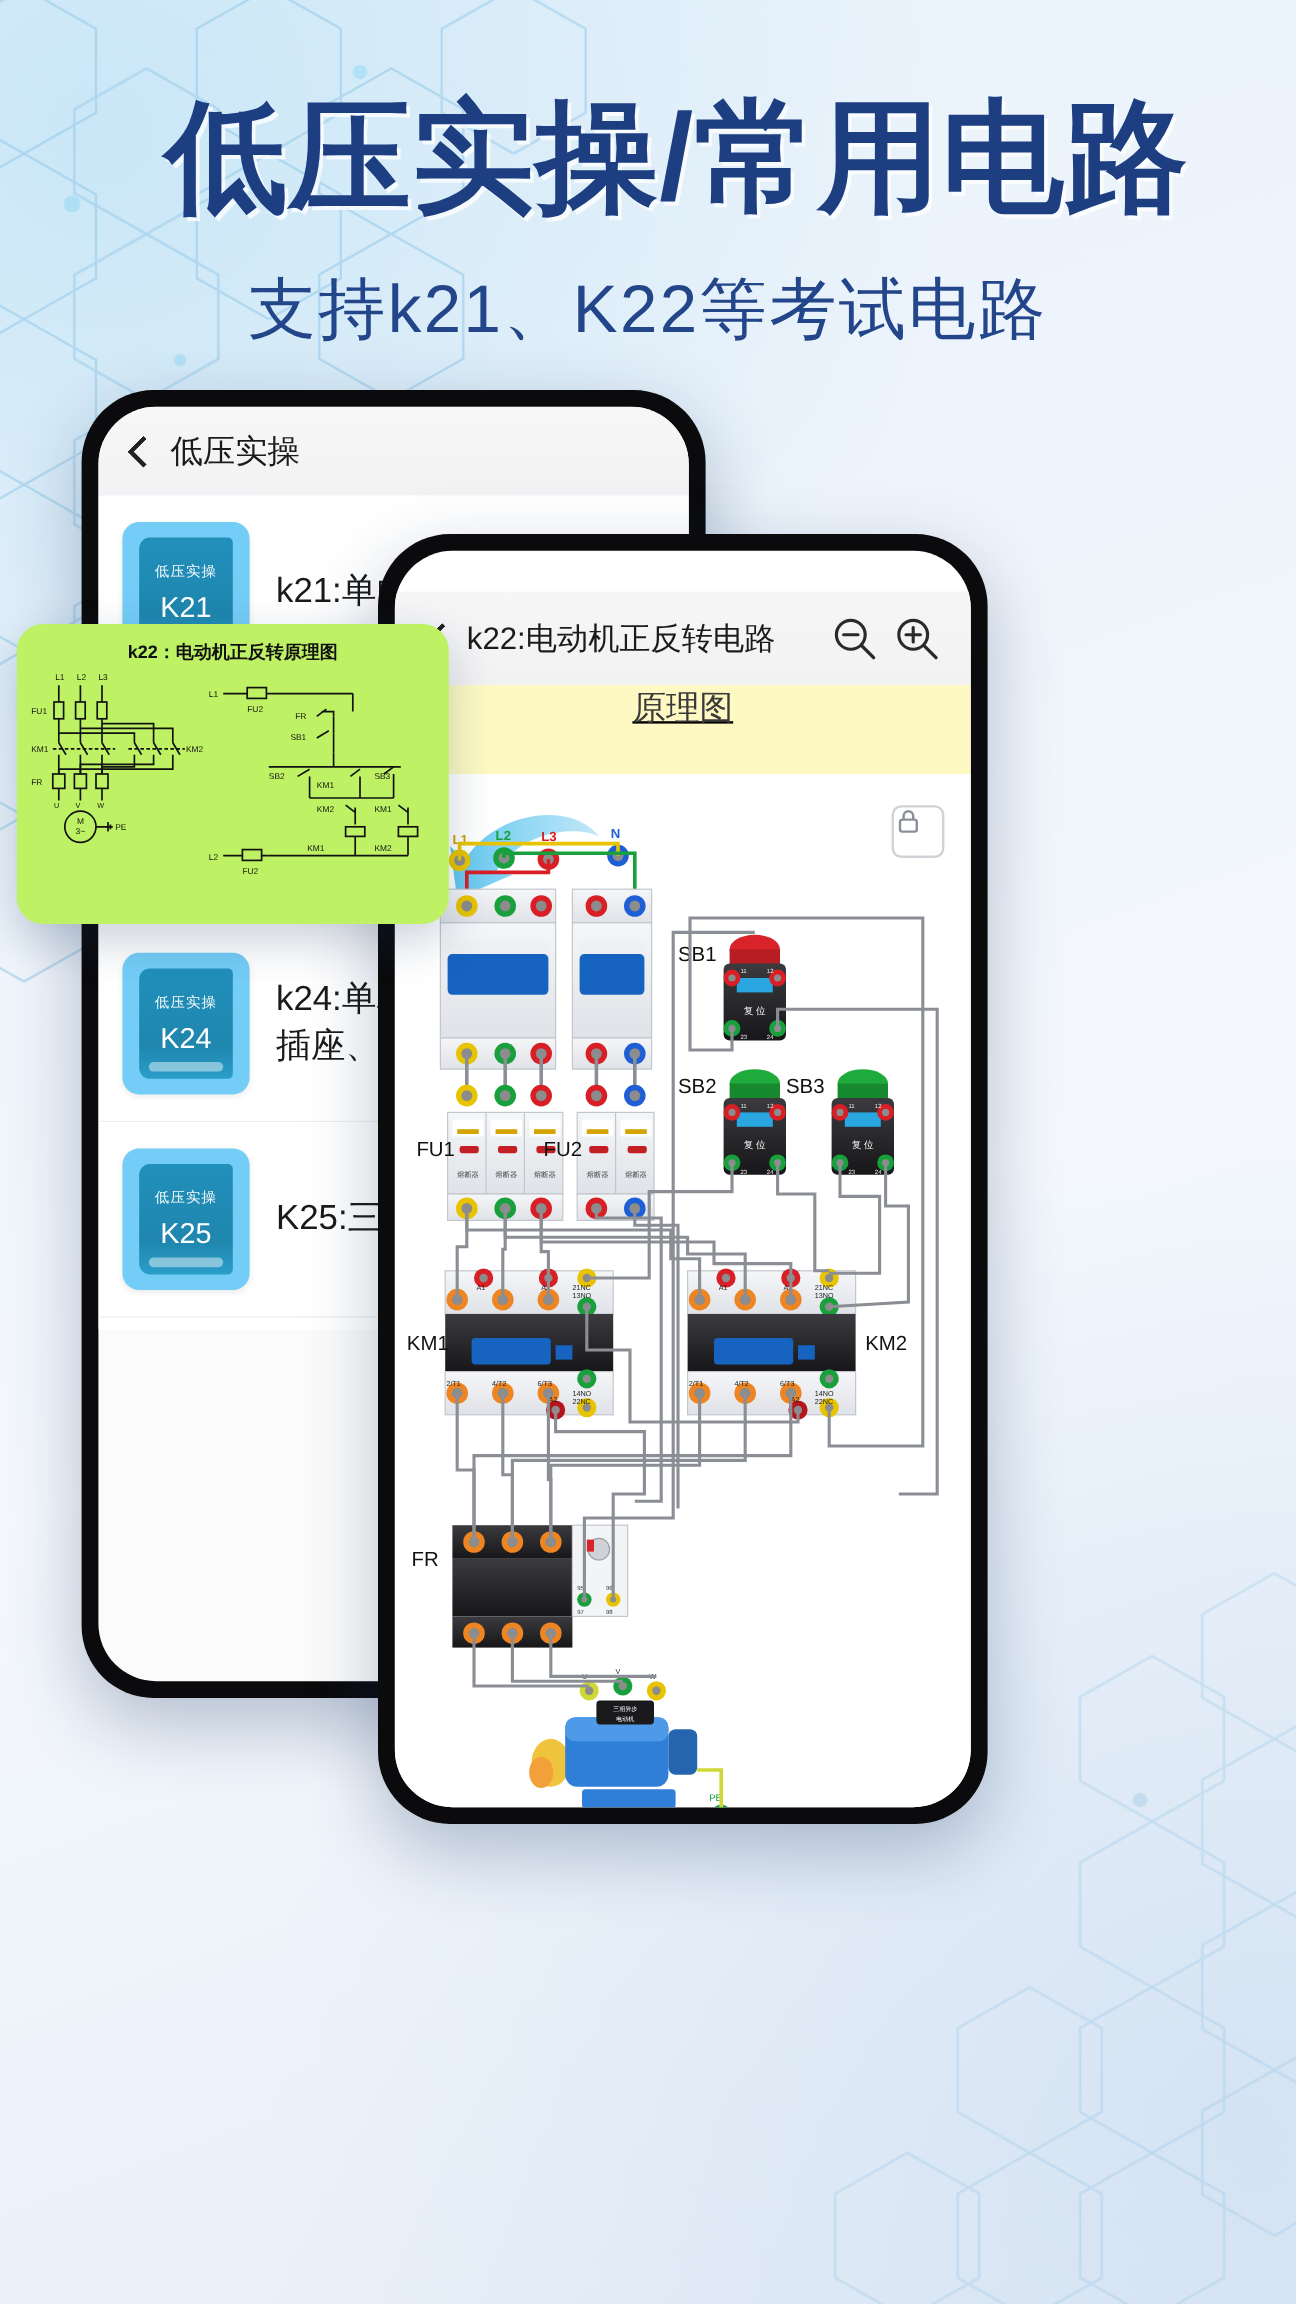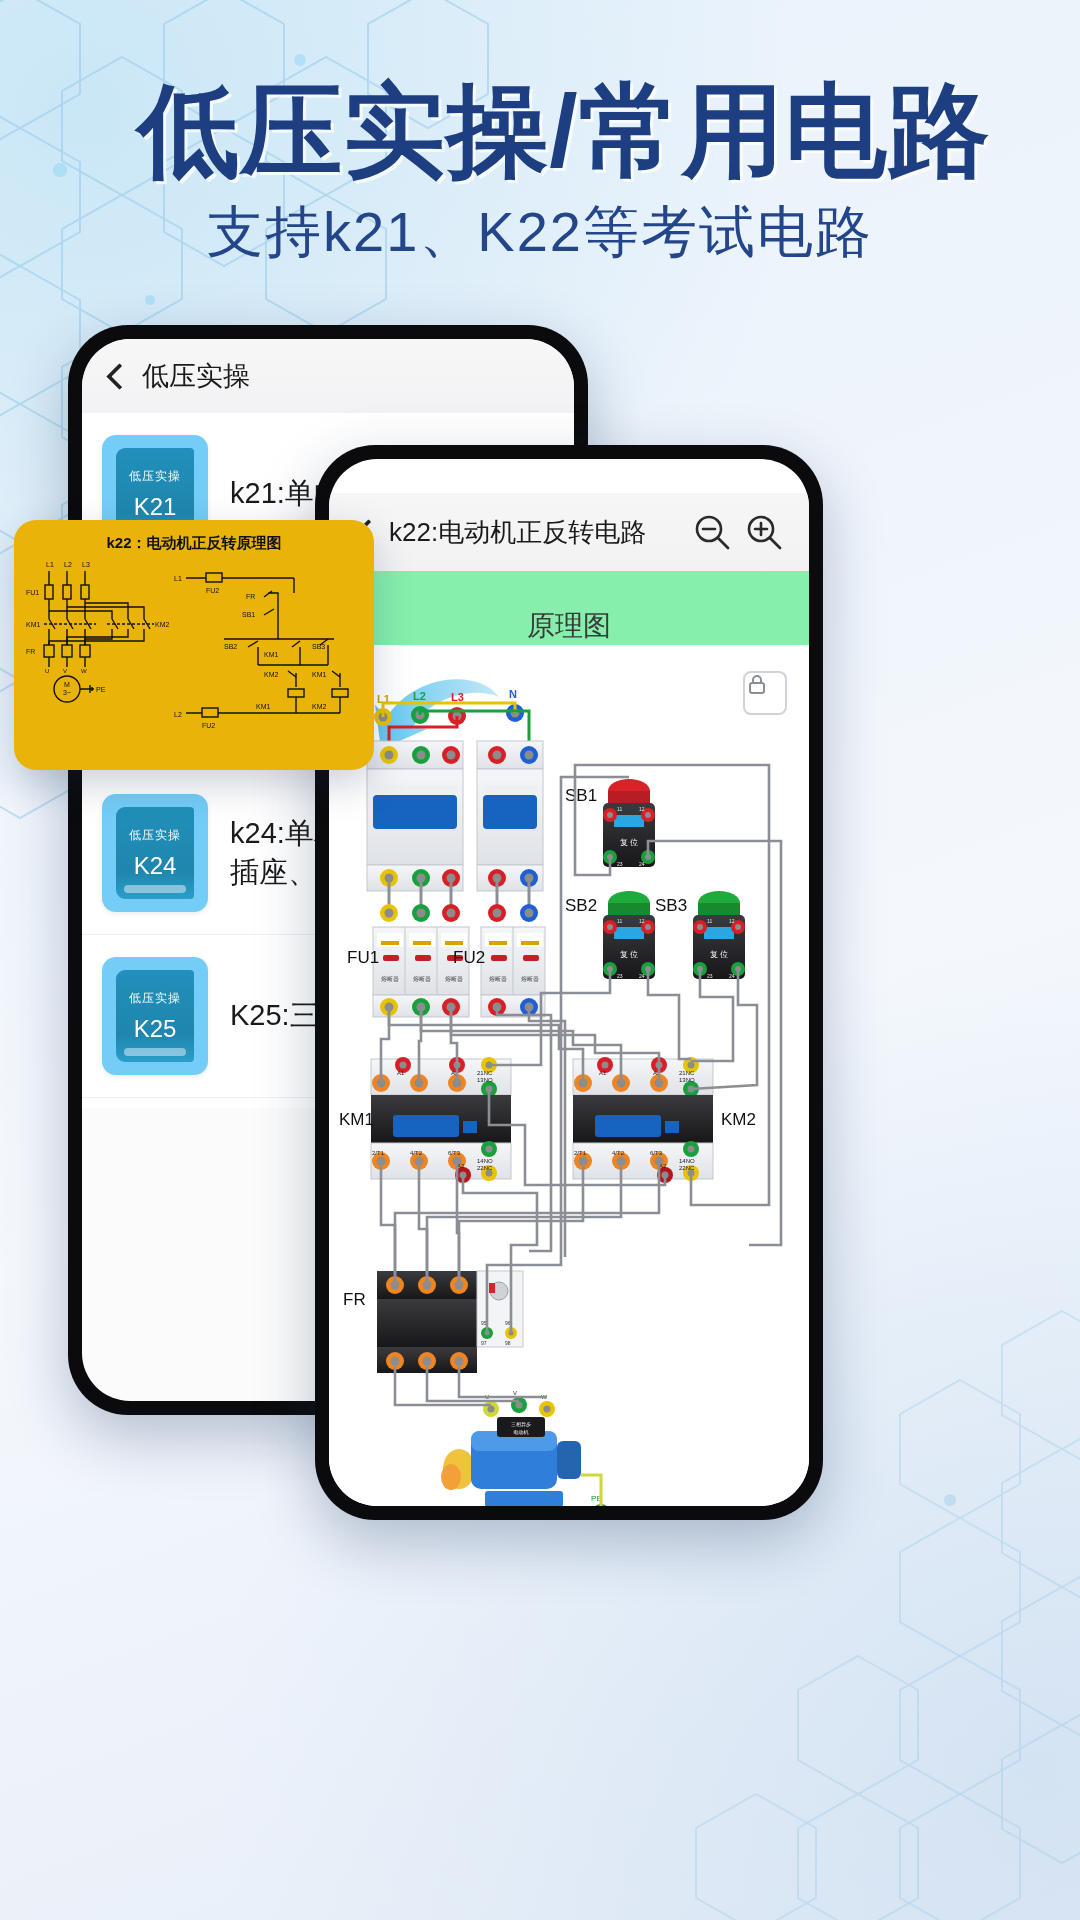--- a/index.html
+++ b/index.html
@@ -24,21 +24,21 @@
   .headline-wrap{
     position:absolute; left:0; right:0; top:78px; text-align:center; z-index:5;
   }
   .headline{
     font-size:102px; line-height:1.05; font-weight:bold; color:#1d3f82;
     letter-spacing:1px;
     text-shadow: 3px 3px 0 rgba(255,255,255,0.75);
     margin-left: 48px;
   }
   .subheadline{
-    margin-top:10px; font-size:56px; color:#23468a; font-weight:500; letter-spacing:2px;
+    margin-top:36px; font-size:56px; color:#23468a; font-weight:500; letter-spacing:2px;
   }
 
   
   .phone{
     position:absolute; background:#0b0b0d; border-radius:60px;
     box-shadow: 0 22px 60px rgba(22,46,88,0.28);
   }
   .phone .screen{
     position:absolute; inset:14px; background:#ffffff; border-radius:48px; overflow:hidden;
   }
@@ -92,40 +92,41 @@
     height:78px; display:flex; align-items:center; padding:0 24px;
     background:linear-gradient(180deg,#f6f6f7 0%,#f2f2f3 100%);
     margin-top:34px;
   }
   .f-nav .nav-title{ font-size:26px; margin-left:14px; }
   .f-nav .spacer{ flex:1; }
   .icon-btn{ width:42px; height:42px; margin-left:10px; position:relative; }
   .icon-btn svg{ width:42px; height:42px; display:block; }
 
   .tabs{
-    height:74px; display:flex; align-items:flex-end; background:#86efac;
+    height:74px; display:flex; align-items:flex-start; background:#fef9c3;
     position:relative;
+    text-decoration:underline;
   }
   .tab{ flex:1; text-align:center; font-size:28px; color:#3a3a3a; position:relative; }
   .tab.active{ color:#2f6bf0; font-weight:600; }
   .tab.active::after{
     content:""; position:absolute; left:50%; transform:translateX(-50%);
     bottom:-16px; width:110px; height:6px; border-radius:3px; background:#2f6bf0;
   }
 
   .sim-area{ position:relative; background:#fff; height:912px; overflow:hidden; }
   .sim-area svg{ position:absolute; left:0; top:0; }
   .lock-icon{ position:absolute; right:22px; top:26px; width:44px; height:44px;
     border:2px solid #cfd3d8; border-radius:8px; display:flex; align-items:center;
     justify-content:center; background:#fff; }
 
   
   #schematic-card{
     position:absolute; left:14px; top:520px; width:360px; height:250px;
-    background:#eab308; border-radius:22px; z-index:40;
+    background:#bef264; border-radius:22px; z-index:40;
     box-shadow:0 14px 38px rgba(20,45,85,0.22);
     overflow:hidden;
   }
   #schematic-card .sc-title{
     text-align:center; font-size:15px; font-weight:bold; color:#111; padding-top:14px;
   }
   #schematic-card svg{ display:block; margin:0 auto; }
 </style>
 </head>
 <body>

